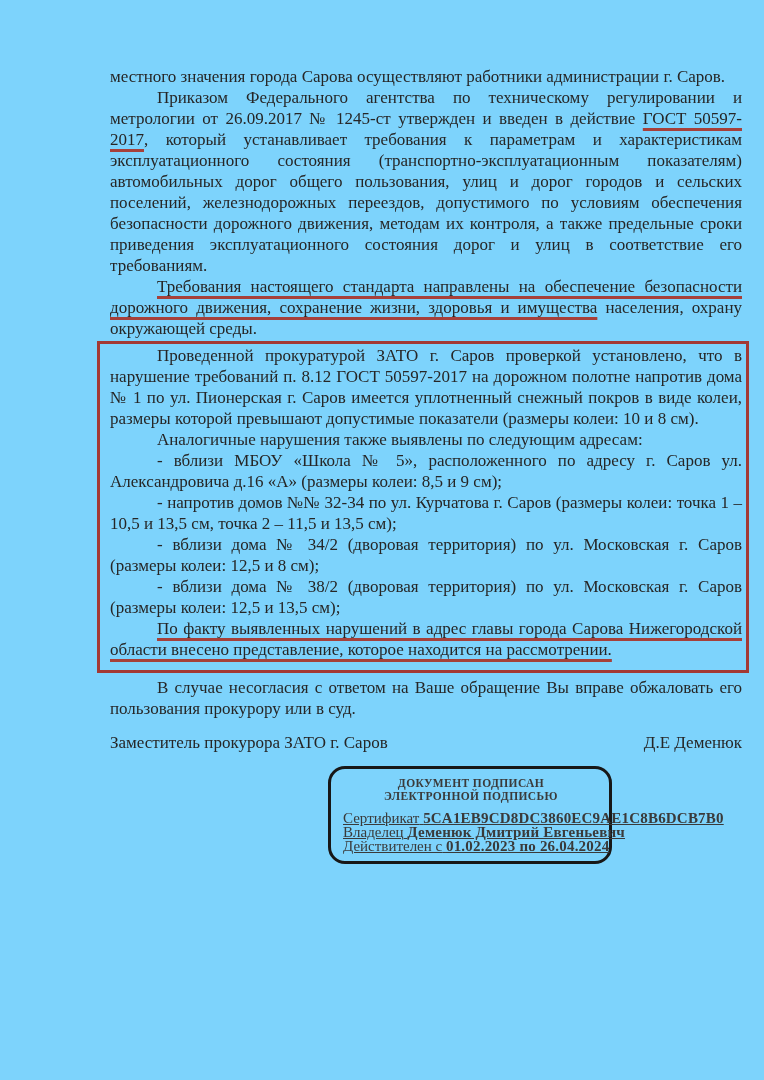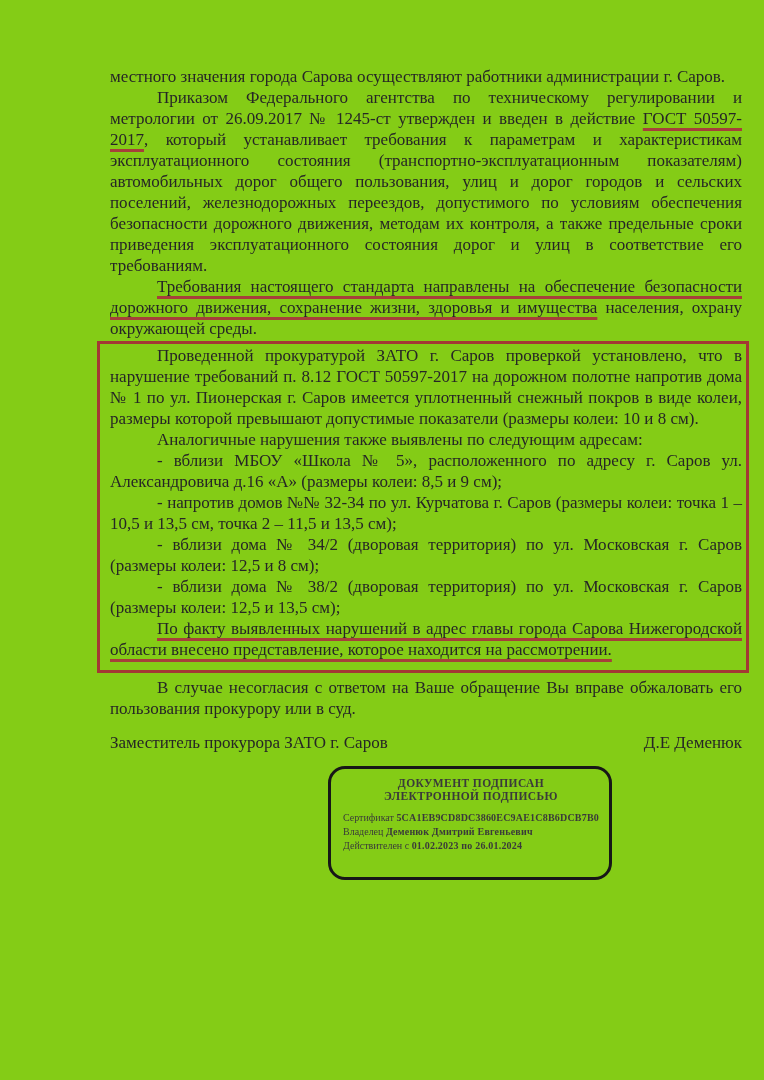--- a/index.html
+++ b/index.html
@@ -1,20 +1,20 @@
 <!DOCTYPE html>
 <html lang="ru" style="--accent-red: #a6403a; --box-red: #a33934; --stamp-border: #171717; --stamp-text: #3a3a3a; --text-color: #262626;"><head>
 <meta charset="utf-8">
 <style>
   * { margin:0; padding:0; box-sizing:border-box; }
   html, body { background:#ffffff; }
   .page {
     position:relative;
     width:764px; height:1080px;
-    background:#84cc16;
+    background:#7dd3fc;
     overflow:hidden;
     font-family:"Liberation Serif","DejaVu Serif",serif;
     color:var(--text-color,#262626);
   }
   .doc {
     position:absolute;
     left:110px; top:66px;
     width:632px;
     font-size:17px;
     line-height:21px;
@@ -43,35 +43,36 @@
     align-items:baseline;
     margin-top:13px;
     gap:41px;
   }
   .stamp {
     width:284px;
     margin-top:13px;
     margin-left:218px;
     border:3px solid var(--stamp-border,#171717);
     border-radius:17px;
-    padding:8px 10px 24px 12px;
+    padding:8px 10px 8px 12px;
     color:var(--stamp-text,#3a3a3a);
   }
   .stamp-title {
     text-align:center;
     font-size:11.5px;
     line-height:13px;
     letter-spacing:0.4px;
     font-weight:600;
   }
   .stamp-rows { margin-top:8px; }
   .stamp-row {
-    font-size:10px;
+    font-size:15px;
     line-height:14px;
     white-space:nowrap;
+    text-decoration:underline;
   }
   .stamp-row .lbl { font-weight:400; }
   .stamp-row .val { font-weight:600; letter-spacing:0.2px; }
 </style>
 </head>
 <body>
 
 <div class="page">
   <main class="doc">
 
@@ -99,18 +100,18 @@
     </div>
 
     <div class="stamp">
       <div class="stamp-title">
         <div>ДОКУМЕНТ ПОДПИСАН</div>
         <div>ЭЛЕКТРОННОЙ ПОДПИСЬЮ</div>
       </div>
       <div class="stamp-rows">
         <div class="stamp-row"><span class="lbl">Сертификат</span> <span class="val">5CA1EB9CD8DC3860EC9AE1C8B6DCB7B0</span></div>
         <div class="stamp-row"><span class="lbl">Владелец</span> <span class="val">Деменюк Дмитрий Евгеньевич</span></div>
-        <div class="stamp-row"><span class="lbl">Действителен с</span> <span class="val">01.02.2023 по 26.01.2024</span></div>
+        <div class="stamp-row"><span class="lbl">Действителен с</span> <span class="val">01.02.2023 по 26.04.2024</span></div>
       </div>
     </div>
 
   </main>
 </div>
 
 </body></html>

